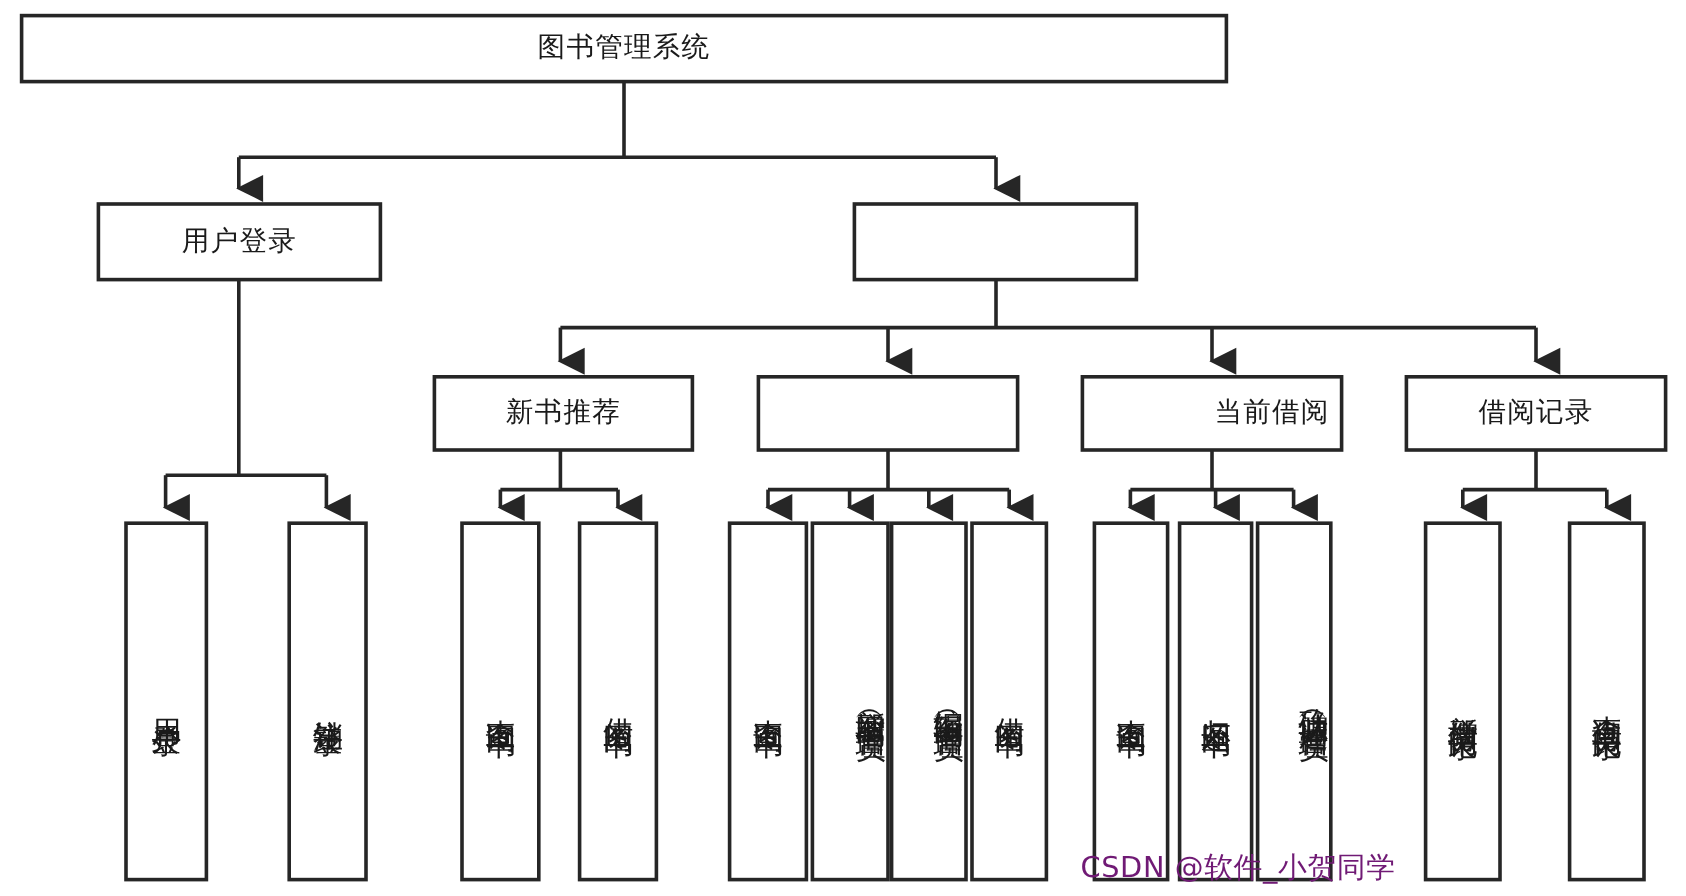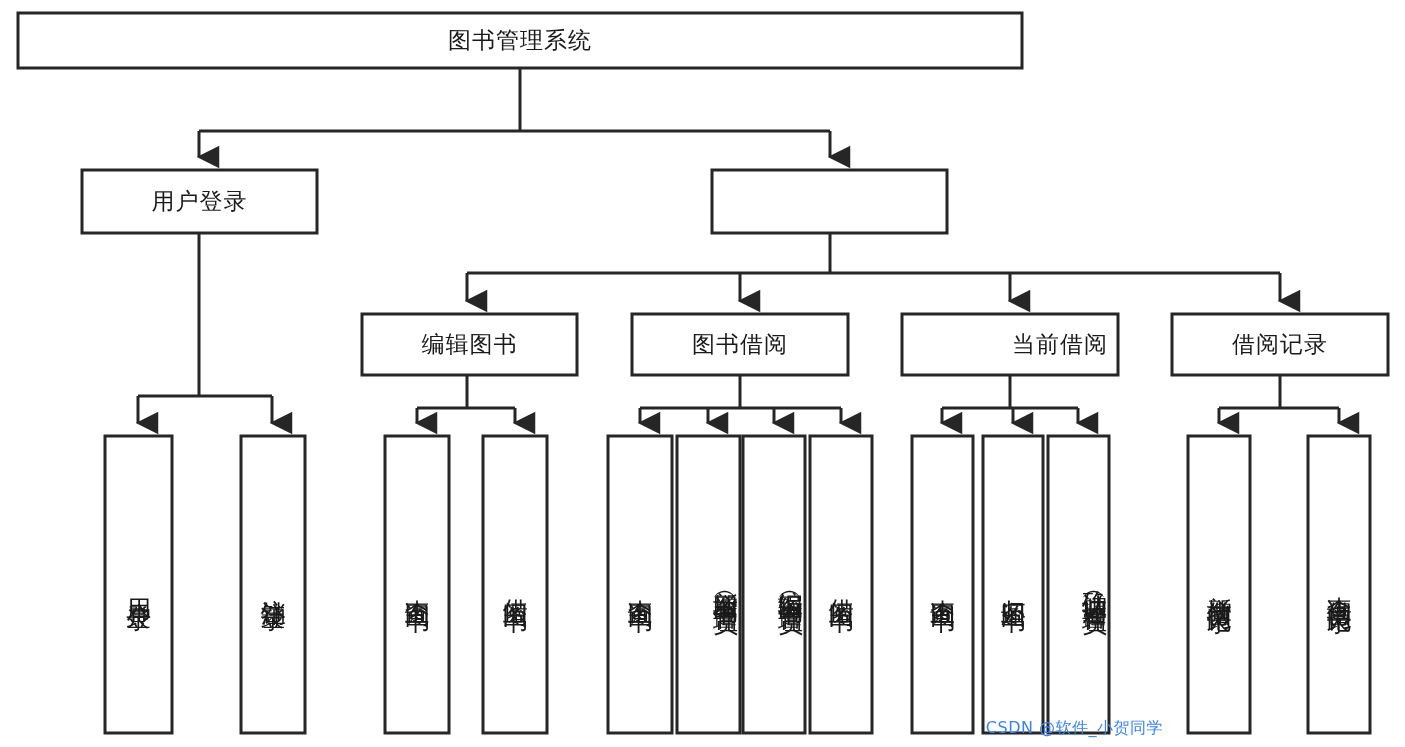--- a/index.html
+++ b/index.html
@@ -63,22 +63,22 @@
     font-size: 25px;
     line-height: 1.18;
     letter-spacing: 3px;
     padding-top: 6px;
     padding-bottom: 6px;
   }
   .watermark {
     position: absolute;
     right: 8px;
     bottom: 8px;
-    font-size: 16px;
-    color: #3b82f6;
+    font-size: 24px;
+    color: #701a75;
     font-family: "DejaVu Sans", "Liberation Sans", sans-serif;
     white-space: nowrap;
     letter-spacing: 0.5px;
   }
 </style>
 </head>
 <body>
 
 <div id="diagram-root">
 
@@ -168,22 +168,21 @@
       <path class="connector" d="M 1219 408 L 1339 408"></path>
       <path class="connector" d="M 1219 408 L 1219 423" marker-end="url(#arrow)"></path>
       <path class="connector" d="M 1339 408 L 1339 423" marker-end="url(#arrow)"></path>
     </g>
   </svg>
 
   <div class="node-label horizontal" style="left:18px; top:13px; width:1004px; height:55px;">图书管理系统</div>
 
   <div class="node-label horizontal" style="left:82px; top:170px; width:235px; height:63px;">用户登录</div>
 
-  <div class="node-label horizontal" style="left:362px; top:314px; width:215px; height:61px;">编辑图书</div>
-  <div class="node-label horizontal" style="left:632px; top:314px; width:216px; height:61px;">图书借阅</div>
+  <div class="node-label horizontal" style="left:362px; top:314px; width:215px; height:61px;">新书推荐</div>
   <div class="node-label horizontal" style="left:952px; top:314px; width:216px; height:61px;">当前借阅</div>
   <div class="node-label horizontal" style="left:1172px; top:314px; width:216px; height:61px;text-align:center;">借阅记录</div>
 
   <div class="node-label vertical" style="left:105px; top:436px; width:67px; height:297px;">用户登录</div>
   <div class="node-label vertical" style="left:241px; top:436px; width:64px; height:297px;">注销登录</div>
 
   <div class="node-label vertical" style="left:385px; top:436px; width:64px; height:297px;">查询图书</div>
   <div class="node-label vertical" style="left:483px; top:436px; width:64px; height:297px;">借阅图书</div>
 
   <div class="node-label vertical" style="left:608px; top:436px; width:64px; height:297px;">查询图书</div>

